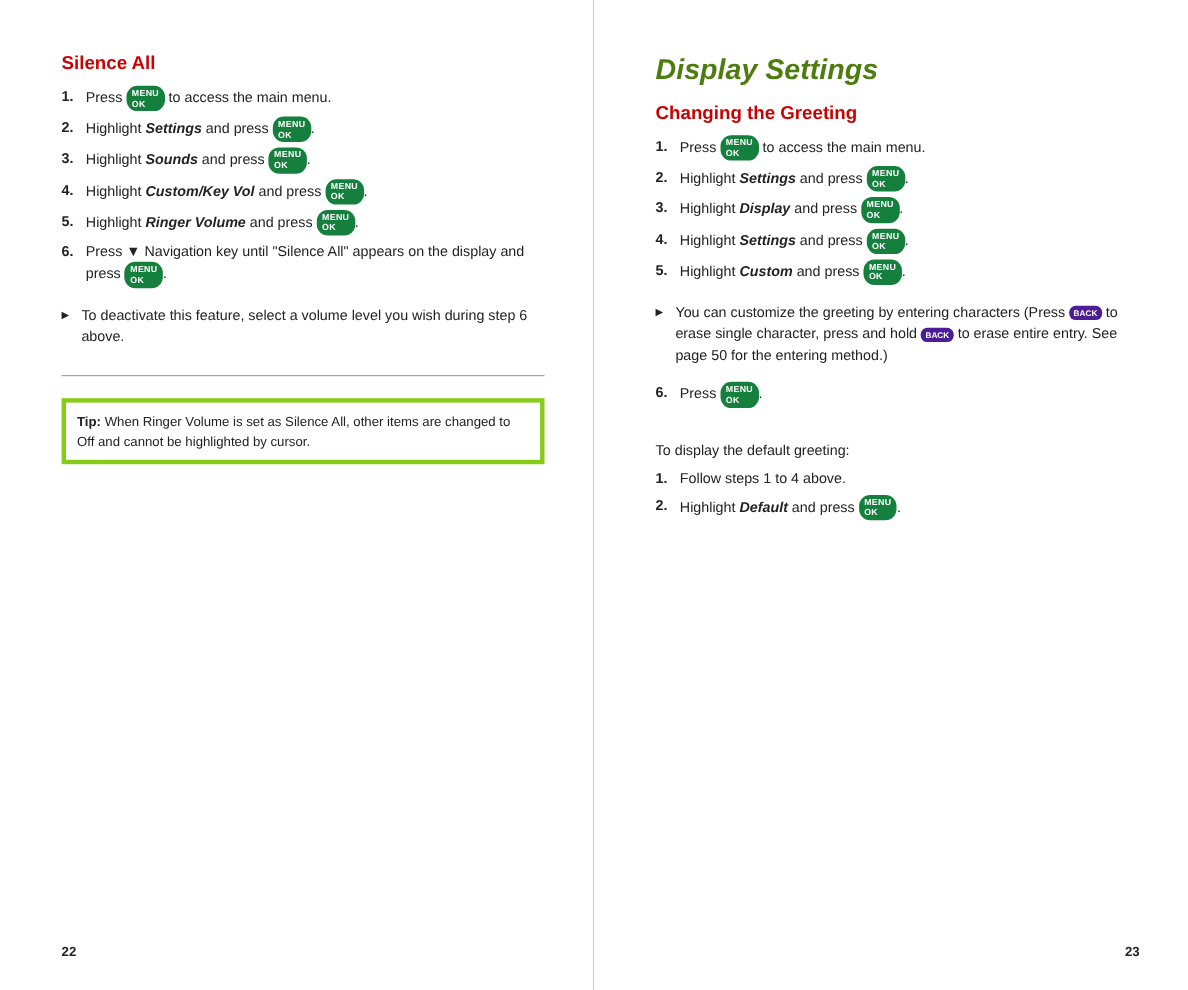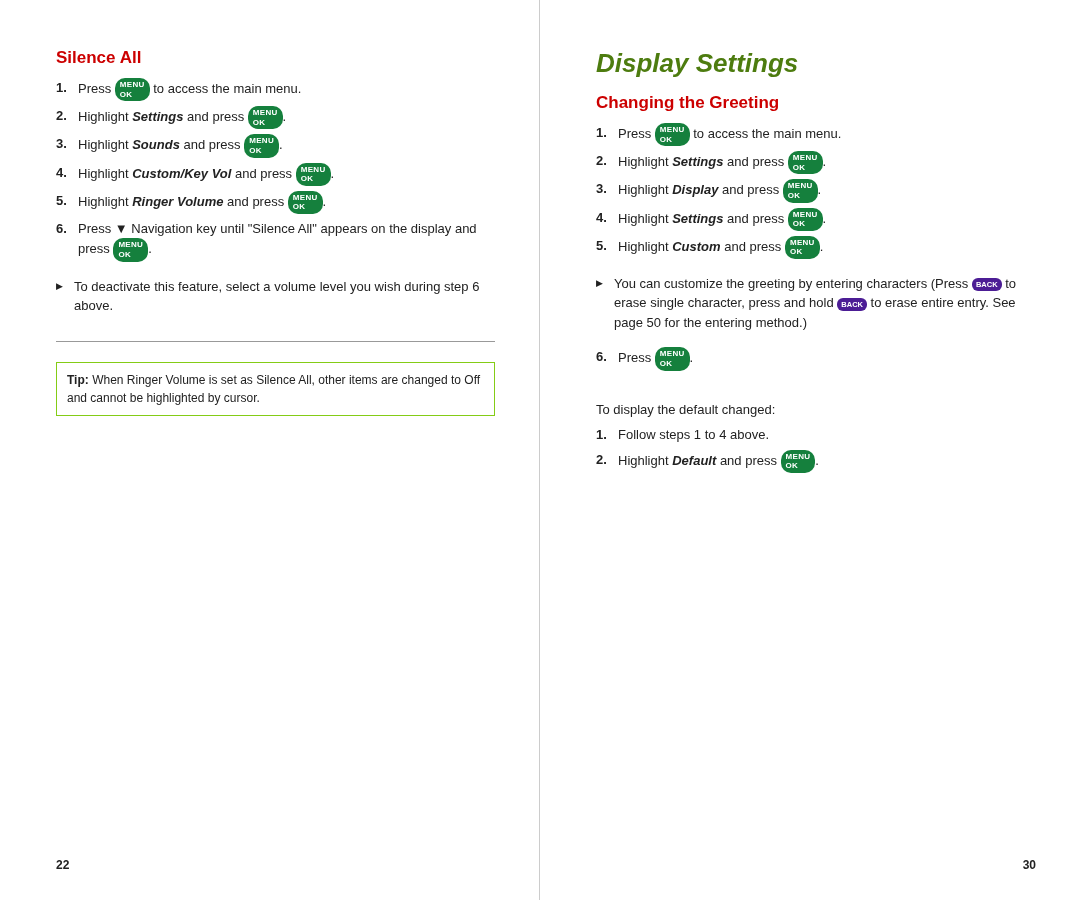--- a/index.html
+++ b/index.html
@@ -111,21 +111,21 @@
     }
     .bullet-list li::before {
       content: "▶";
       position: absolute;
       left: 0;
       font-size: 9px;
       top: 3px;
     }
 
     .tip-box {
-      border: 1px solid #84cc16;
+      border: 4px solid #84cc16;
       padding: 8px 10px;
       margin-top: 10px;
       margin-bottom: 10px;
       font-size: 12px;
       line-height: 1.5;
     }
     .tip-box .tip-label {
       font-weight: bold;
     }
 
@@ -217,25 +217,25 @@
       You can customize the greeting by entering characters (Press <span class="back-btn">BACK</span> to erase single character, press and hold <span class="back-btn">BACK</span> to erase entire entry. See page 50 for the entering method.)
     </li>
   </ul>
 
   <ol style="counter-reset: steps 5;">
     <li>
       Press <span class="menu-btn">MENU<br>OK</span>.
     </li>
   </ol>
 
-  <p class="sub-intro">To display the default changed:</p>
+  <p class="sub-intro">To display the default greeting:</p>
 
   <ol>
     <li>
       Follow steps 1 to 4 above.
     </li>
     <li>
       Highlight <b>Default</b> and press <span class="menu-btn">MENU<br>OK</span>.
     </li>
   </ol>
 
-  <span class="page-number" style="right:44px;">30</span>
+  <span class="page-number" style="right:44px;">23</span>
 </div>
 
 </body></html>

